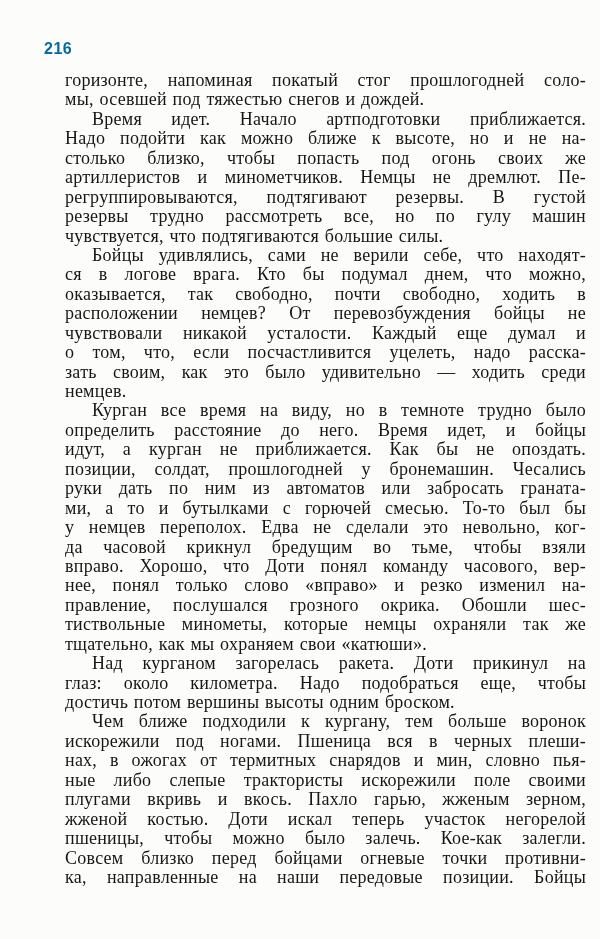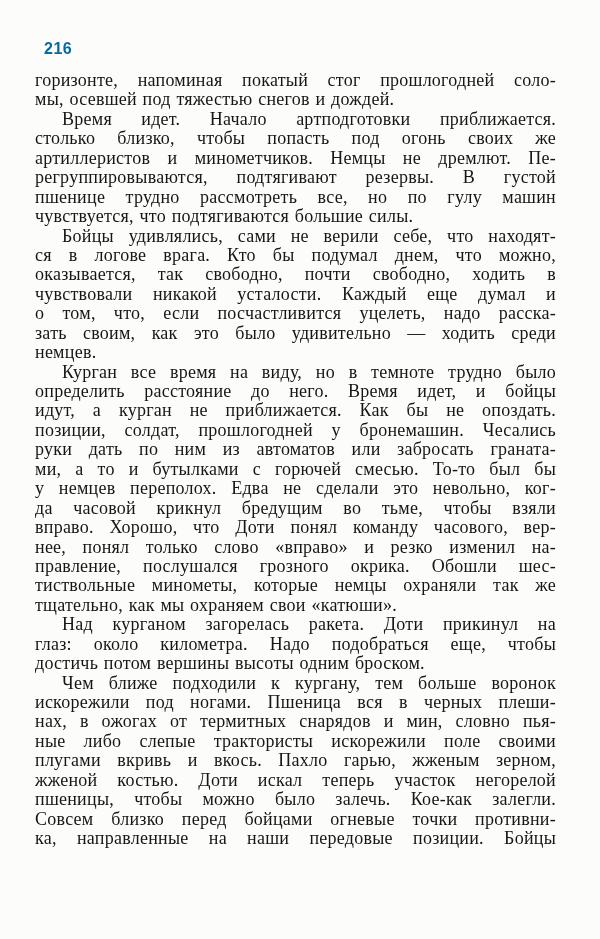--- a/index.html
+++ b/index.html
@@ -24,21 +24,21 @@
     left: 44px;
     top: 40px;
     font-family: "Liberation Sans", "DejaVu Sans", sans-serif;
     font-weight: 700;
     font-size: 16px;
     letter-spacing: 0.5px;
     color: #0369a1;
   }
   .text-block {
     position: absolute;
-    left: 35px;
+    left: 65px;
     top: 71px;
     width: 521px;
     color: #161616;
   }
   .line {
     font-size: 18px;
     line-height: 19.45px;
     height: 19.45px;
     letter-spacing: 0.25px;
     word-spacing: 1px;
@@ -56,28 +56,30 @@
 </style>
 </head>
 <body>
 
 <div class="page">
   <div class="page-number">216</div>
   <div class="text-block">
       <div class="line">горизонте, напоминая покатый стог прошлогодней соло-</div>
       <div class="line last">мы, осевшей под тяжестью снегов и дождей.</div>
       <div class="line indent">Время идет. Начало артподготовки приближается.</div>
+      <div class="line">Надо подойти как можно ближе к высоте, но и не на-</div>
       <div class="line">столько близко, чтобы попасть под огонь своих же</div>
       <div class="line">артиллеристов и минометчиков. Немцы не дремлют. Пе-</div>
       <div class="line">регруппировываются, подтягивают резервы. В густой</div>
-      <div class="line">пшенице трудно рассмотреть все, но по гулу машин</div>
+      <div class="line">резервы трудно рассмотреть все, но по гулу машин</div>
       <div class="line last">чувствуется, что подтягиваются большие силы.</div>
       <div class="line indent">Бойцы удивлялись, сами не верили себе, что находят-</div>
       <div class="line">ся в логове врага. Кто бы подумал днем, что можно,</div>
       <div class="line">оказывается, так свободно, почти свободно, ходить в</div>
+      <div class="line">расположении немцев? От перевозбуждения бойцы не</div>
       <div class="line">чувствовали никакой усталости. Каждый еще думал и</div>
       <div class="line">о том, что, если посчастливится уцелеть, надо расска-</div>
       <div class="line">зать своим, как это было удивительно — ходить среди</div>
       <div class="line last">немцев.</div>
       <div class="line indent">Курган все время на виду, но в темноте трудно было</div>
       <div class="line">определить расстояние до него. Время идет, и бойцы</div>
       <div class="line">идут, а курган не приближается. Как бы не опоздать.</div>
       <div class="line">позиции, солдат, прошлогодней у бронемашин. Чесались</div>
       <div class="line">руки дать по ним из автоматов или забросать граната-</div>
       <div class="line">ми, а то и бутылками с горючей смесью. То-то был бы</div>

